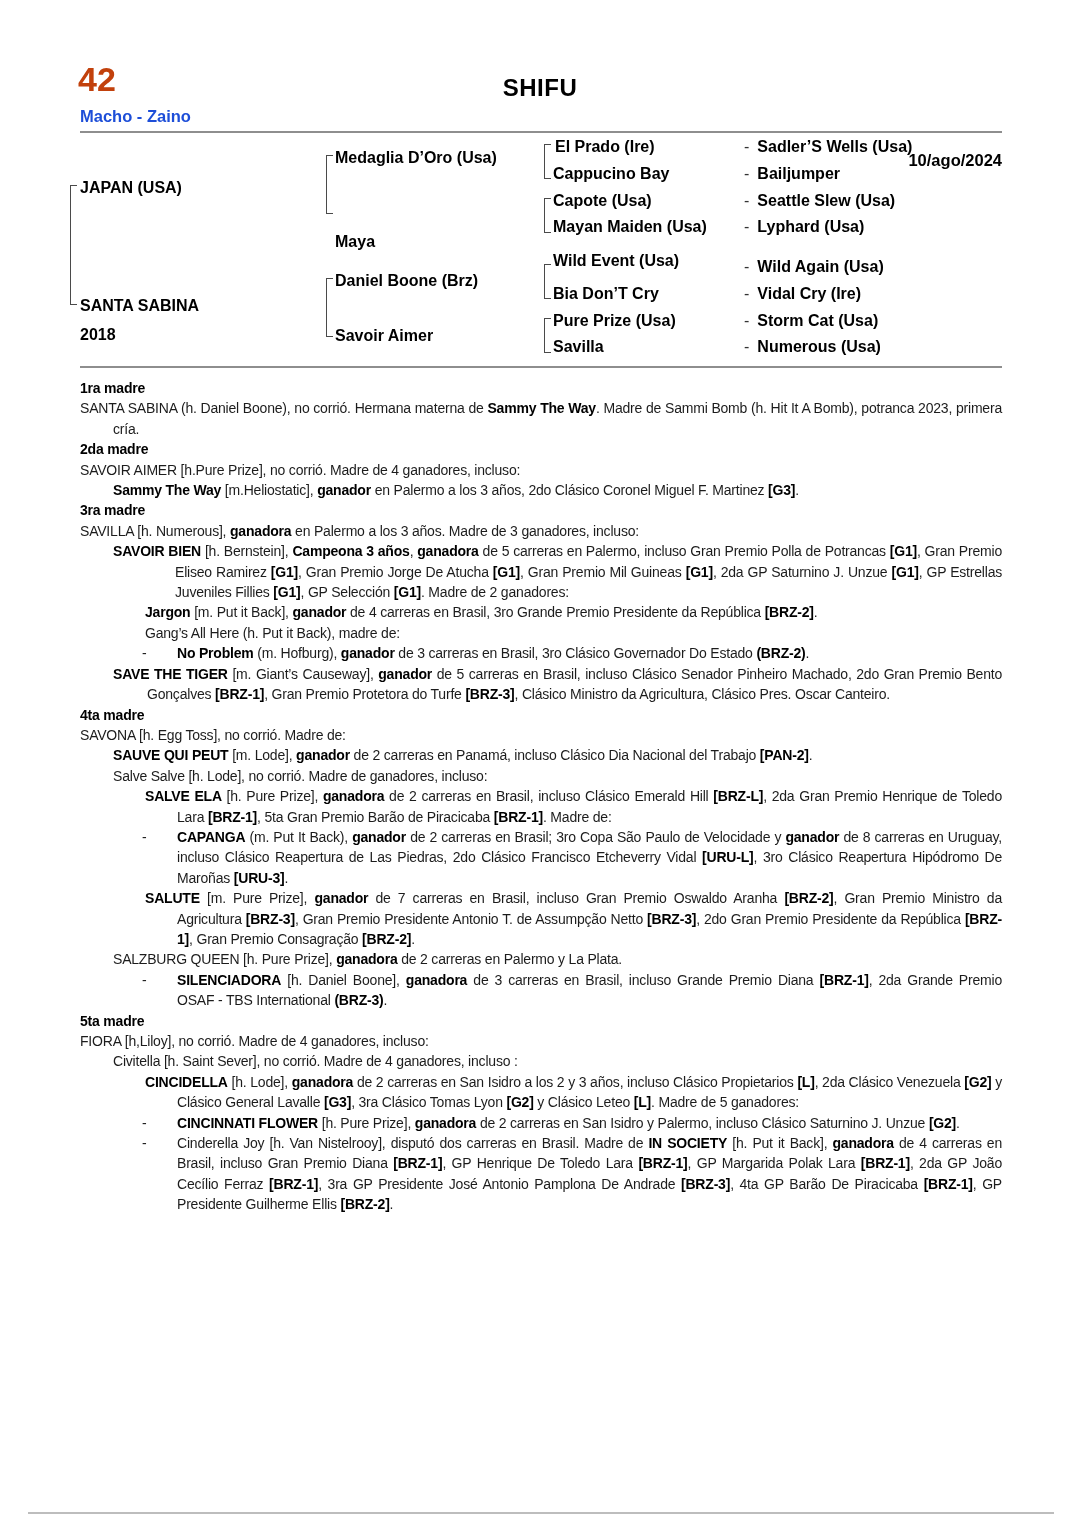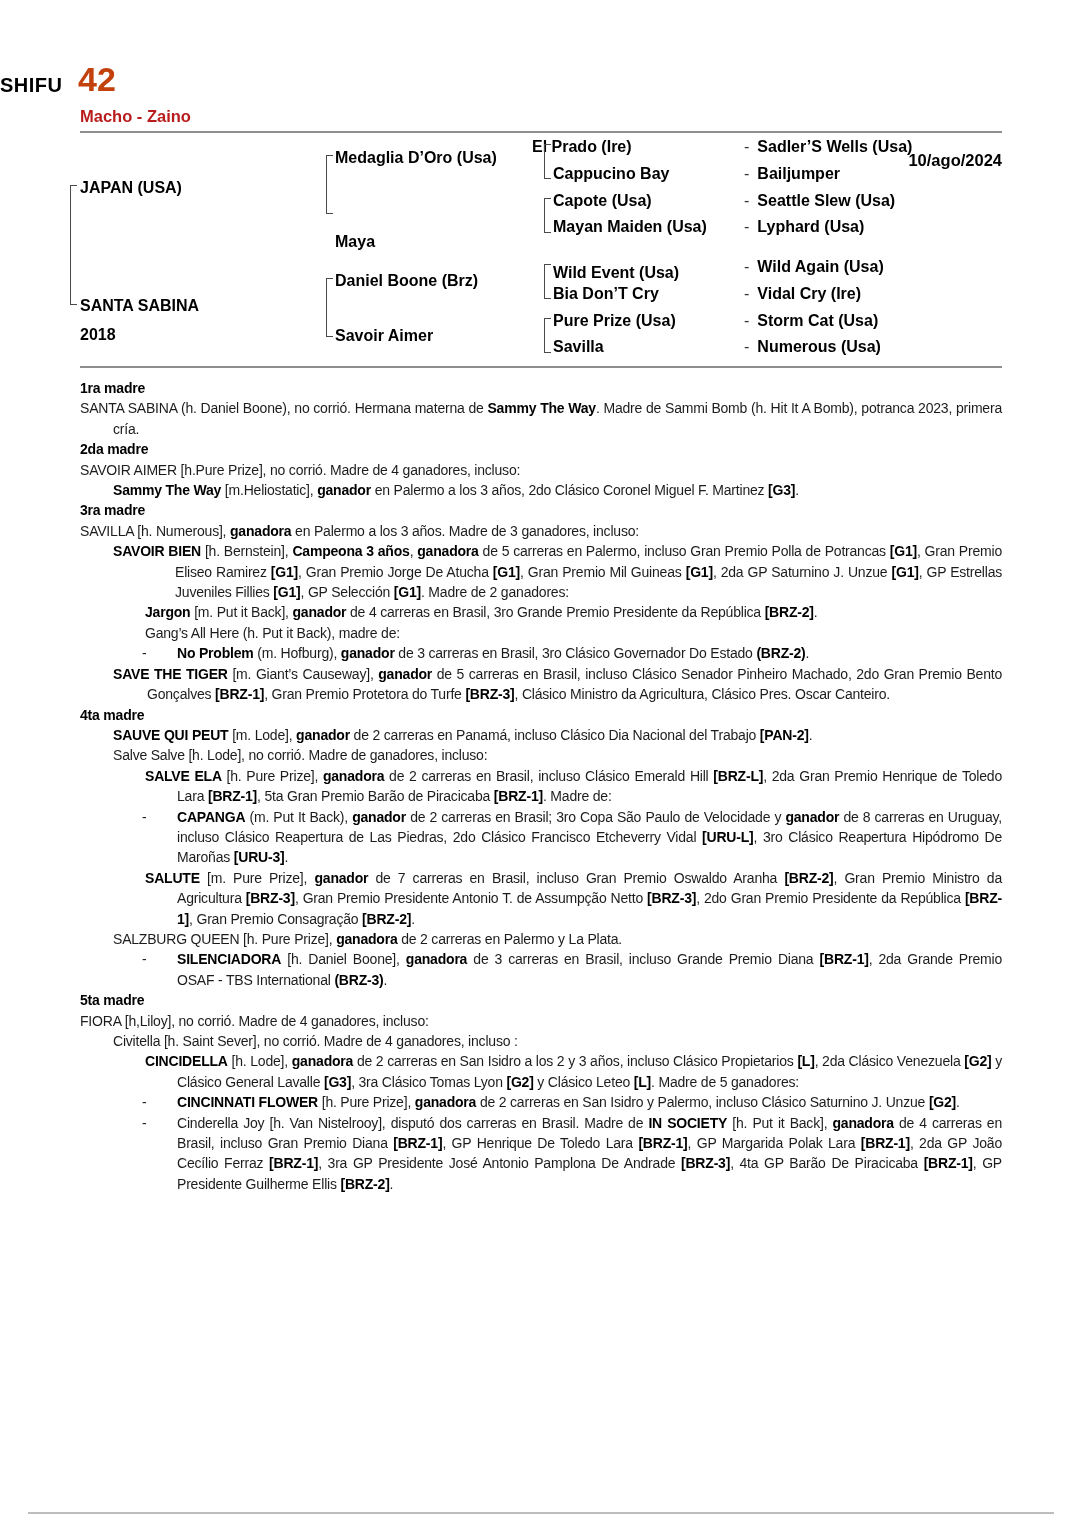--- a/index.html
+++ b/index.html
@@ -6,22 +6,22 @@
   body {
     width:1080px; height:1525px; position:relative; overflow:hidden;
     font-family:"Liberation Sans", "DejaVu Sans", sans-serif;
     color:#1c1c1c;
     -webkit-font-smoothing:antialiased;
   }
   .b { font-weight:bold; color:#000; }
 
   
   .page-num { position:absolute; left:78px; top:60px; font-size:34px; font-weight:bold; color:#c2410c; }
-  .page-title { position:absolute; left:0; right:0; top:74px; text-align:left; font-size:20px; font-weight:bold; letter-spacing:0.5px; color:#000; }
-  .sex-coat { position:absolute; left:80px; top:107px; font-size:16.5px; font-weight:bold; color:#b91c1c; }
+  .page-title { position:absolute; left:0; right:0; top:74px; text-align:center; font-size:24px; font-weight:bold; letter-spacing:0.5px; color:#000; }
+  .sex-coat { position:absolute; left:80px; top:107px; font-size:16.5px; font-weight:bold; color:#1d4ed8; }
   .cat-date { position:absolute; right:78px; top:107px; font-size:16.5px; font-weight:bold; color:#000;margin-top:44px; }
   .hrule { position:absolute; left:80px; width:922px; height:2px; background:#8e8e8e; }
   #rule-top { top:131px; }
   #rule-mid { top:366px; }
   #rule-bottom { left:28px; width:1026px; top:1512px; height:2px; background:#bdbdbd; }
 
   
   .ped-name { position:absolute; font-weight:bold; font-size:16px; white-space:nowrap; color:#000; }
   .g4 { display:flex; gap:8px; }
   .g4 .dash4 { font-weight:normal; color:#333; }
@@ -58,25 +58,25 @@
   <div class="ped-name" style="left:80px; top:326px;">2018</div>
   <div class="bracket" style="left:70px; top:185px; height:118px;"></div>
 
   <div class="ped-name" style="left:335px; top:149px;">Medaglia D’Oro (Usa)</div>
   <div class="ped-name" style="left:335px; top:204px;margin-top:29px;">Maya</div>
   <div class="ped-name" style="left:335px; top:272px;">Daniel Boone (Brz)</div>
   <div class="ped-name" style="left:335px; top:327px;">Savoir Aimer</div>
   <div class="bracket" style="left:326px; top:155px; height:57px;"></div>
   <div class="bracket" style="left:326px; top:278px; height:57px;"></div>
 
-  <div class="ped-name" style="left:532px; top:138px;text-align:right;">El Prado (Ire)</div>
+  <div class="ped-name" style="left:555px; top:138px;text-align:right;">El Prado (Ire)</div>
   <div class="ped-name" style="left:553px; top:165px;">Cappucino Bay</div>
   <div class="ped-name" style="left:553px; top:192px;">Capote (Usa)</div>
   <div class="ped-name" style="left:553px; top:218px;">Mayan Maiden (Usa)</div>
-  <div class="ped-name" style="left:553px; top:264px;">Wild Event (Usa)</div>
+  <div class="ped-name" style="left:553px; top:252px;">Wild Event (Usa)</div>
   <div class="ped-name" style="left:553px; top:285px;">Bia Don’T Cry</div>
   <div class="ped-name" style="left:553px; top:312px;">Pure Prize (Usa)</div>
   <div class="ped-name" style="left:553px; top:338px;">Savilla</div>
   <div class="bracket" style="left:544px; top:144px; height:33px;"></div>
   <div class="bracket" style="left:544px; top:198px; height:33px;"></div>
   <div class="bracket" style="left:544px; top:264px; height:33px;"></div>
   <div class="bracket" style="left:544px; top:318px; height:33px;"></div>
 
   <div class="ped-name g4" style="left:744px; top:138px;">
       <span class="dash4">-</span>
@@ -121,20 +121,21 @@
     <div class="p0"><span>SAVOIR AIMER [h.Pure Prize], no corrió. Madre de 4 ganadores, incluso:</span></div>
     <div class="p1"><span class="b">Sammy The Way</span><span> [m.Heliostatic], </span><span class="b">ganador</span><span> en Palermo a los 3 años, 2do Clásico Coronel Miguel F. Martinez </span><span class="b">[G3]</span><span>.</span></div>
     <div class="ph">3ra madre</div>
     <div class="p0"><span>SAVILLA [h. Numerous], </span><span class="b">ganadora</span><span> en Palermo a los 3 años. Madre de 3 ganadores, incluso:</span></div>
     <div class="p1w"><span class="b">SAVOIR BIEN</span><span> [h. Bernstein], </span><span class="b">Campeona 3 años</span><span>, </span><span class="b">ganadora</span><span> de 5 carreras en Palermo, incluso Gran Premio Polla de Potrancas </span><span class="b">[G1]</span><span>, Gran Premio Eliseo Ramirez </span><span class="b">[G1]</span><span>, Gran Premio Jorge De Atucha </span><span class="b">[G1]</span><span>, Gran Premio Mil Guineas </span><span class="b">[G1]</span><span>, 2da GP Saturnino J. Unzue </span><span class="b">[G1]</span><span>, GP Estrellas Juveniles Fillies </span><span class="b">[G1]</span><span>, GP Selección </span><span class="b">[G1]</span><span>. Madre de 2 ganadores:</span></div>
     <div class="p2"><span class="b">Jargon</span><span> [m. Put it Back], </span><span class="b">ganador</span><span> de 4 carreras en Brasil, 3ro Grande Premio Presidente da República </span><span class="b">[BRZ-2]</span><span>.</span></div>
     <div class="p2"><span>Gang’s All Here (h. Put it Back), madre de:</span></div>
     <div class="pd"><span class="dash">-</span><span class="b">No Problem</span><span> (m. Hofburg), </span><span class="b">ganador</span><span> de 3 carreras en Brasil, 3ro Clásico Governador Do Estado </span><span class="b">(BRZ-2)</span><span>.</span></div>
     <div class="p1"><span class="b">SAVE THE TIGER</span><span> [m. Giant’s Causeway], </span><span class="b">ganador</span><span> de 5 carreras en Brasil, incluso Clásico Senador Pinheiro Machado, 2do Gran Premio Bento Gonçalves </span><span class="b">[BRZ-1]</span><span>, Gran Premio Protetora do Turfe </span><span class="b">[BRZ-3]</span><span>, Clásico Ministro da Agricultura, Clásico Pres. Oscar Canteiro.</span></div>
     <div class="ph">4ta madre</div>
+    <div class="p0"><span>SAVONA [h. Egg Toss], no corrió. Madre de:</span></div>
     <div class="p1"><span class="b">SAUVE QUI PEUT</span><span> [m. Lode], </span><span class="b">ganador</span><span> de 2 carreras en Panamá, incluso Clásico Dia Nacional del Trabajo </span><span class="b">[PAN-2]</span><span>.</span></div>
     <div class="p1"><span>Salve Salve [h. Lode], no corrió. Madre de ganadores, incluso:</span></div>
     <div class="p2"><span class="b">SALVE ELA</span><span> [h. Pure Prize], </span><span class="b">ganadora</span><span> de 2 carreras en Brasil, incluso Clásico Emerald Hill </span><span class="b">[BRZ-L]</span><span>, 2da Gran Premio Henrique de Toledo Lara </span><span class="b">[BRZ-1]</span><span>, 5ta Gran Premio Barão de Piracicaba </span><span class="b">[BRZ-1]</span><span>. Madre de:</span></div>
     <div class="pd"><span class="dash">-</span><span class="b">CAPANGA</span><span> (m. Put It Back), </span><span class="b">ganador</span><span> de 2 carreras en Brasil; 3ro Copa São Paulo de Velocidade y </span><span class="b">ganador</span><span> de 8 carreras en Uruguay, incluso Clásico Reapertura de Las Piedras, 2do Clásico Francisco Etcheverry Vidal </span><span class="b">[URU-L]</span><span>, 3ro Clásico Reapertura Hipódromo De Maroñas </span><span class="b">[URU-3]</span><span>.</span></div>
     <div class="p2"><span class="b">SALUTE</span><span> [m. Pure Prize], </span><span class="b">ganador</span><span> de 7 carreras en Brasil, incluso Gran Premio Oswaldo Aranha </span><span class="b">[BRZ-2]</span><span>, Gran Premio Ministro da Agricultura </span><span class="b">[BRZ-3]</span><span>, Gran Premio Presidente Antonio T. de Assumpção Netto </span><span class="b">[BRZ-3]</span><span>, 2do Gran Premio Presidente da República </span><span class="b">[BRZ-1]</span><span>, Gran Premio Consagração </span><span class="b">[BRZ-2]</span><span>.</span></div>
     <div class="p1"><span>SALZBURG QUEEN [h. Pure Prize], </span><span class="b">ganadora</span><span> de 2 carreras en Palermo y La Plata.</span></div>
     <div class="pd"><span class="dash">-</span><span class="b">SILENCIADORA</span><span> [h. Daniel Boone], </span><span class="b">ganadora</span><span> de 3 carreras en Brasil, incluso Grande Premio Diana </span><span class="b">[BRZ-1]</span><span>, 2da Grande Premio OSAF - TBS International </span><span class="b">(BRZ-3)</span><span>.</span></div>
     <div class="ph">5ta madre</div>
     <div class="p0"><span>FIORA [h,Liloy], no corrió. Madre de 4 ganadores, incluso:</span></div>
     <div class="p1"><span>Civitella [h. Saint Sever], no corrió. Madre de 4 ganadores, incluso :</span></div>

